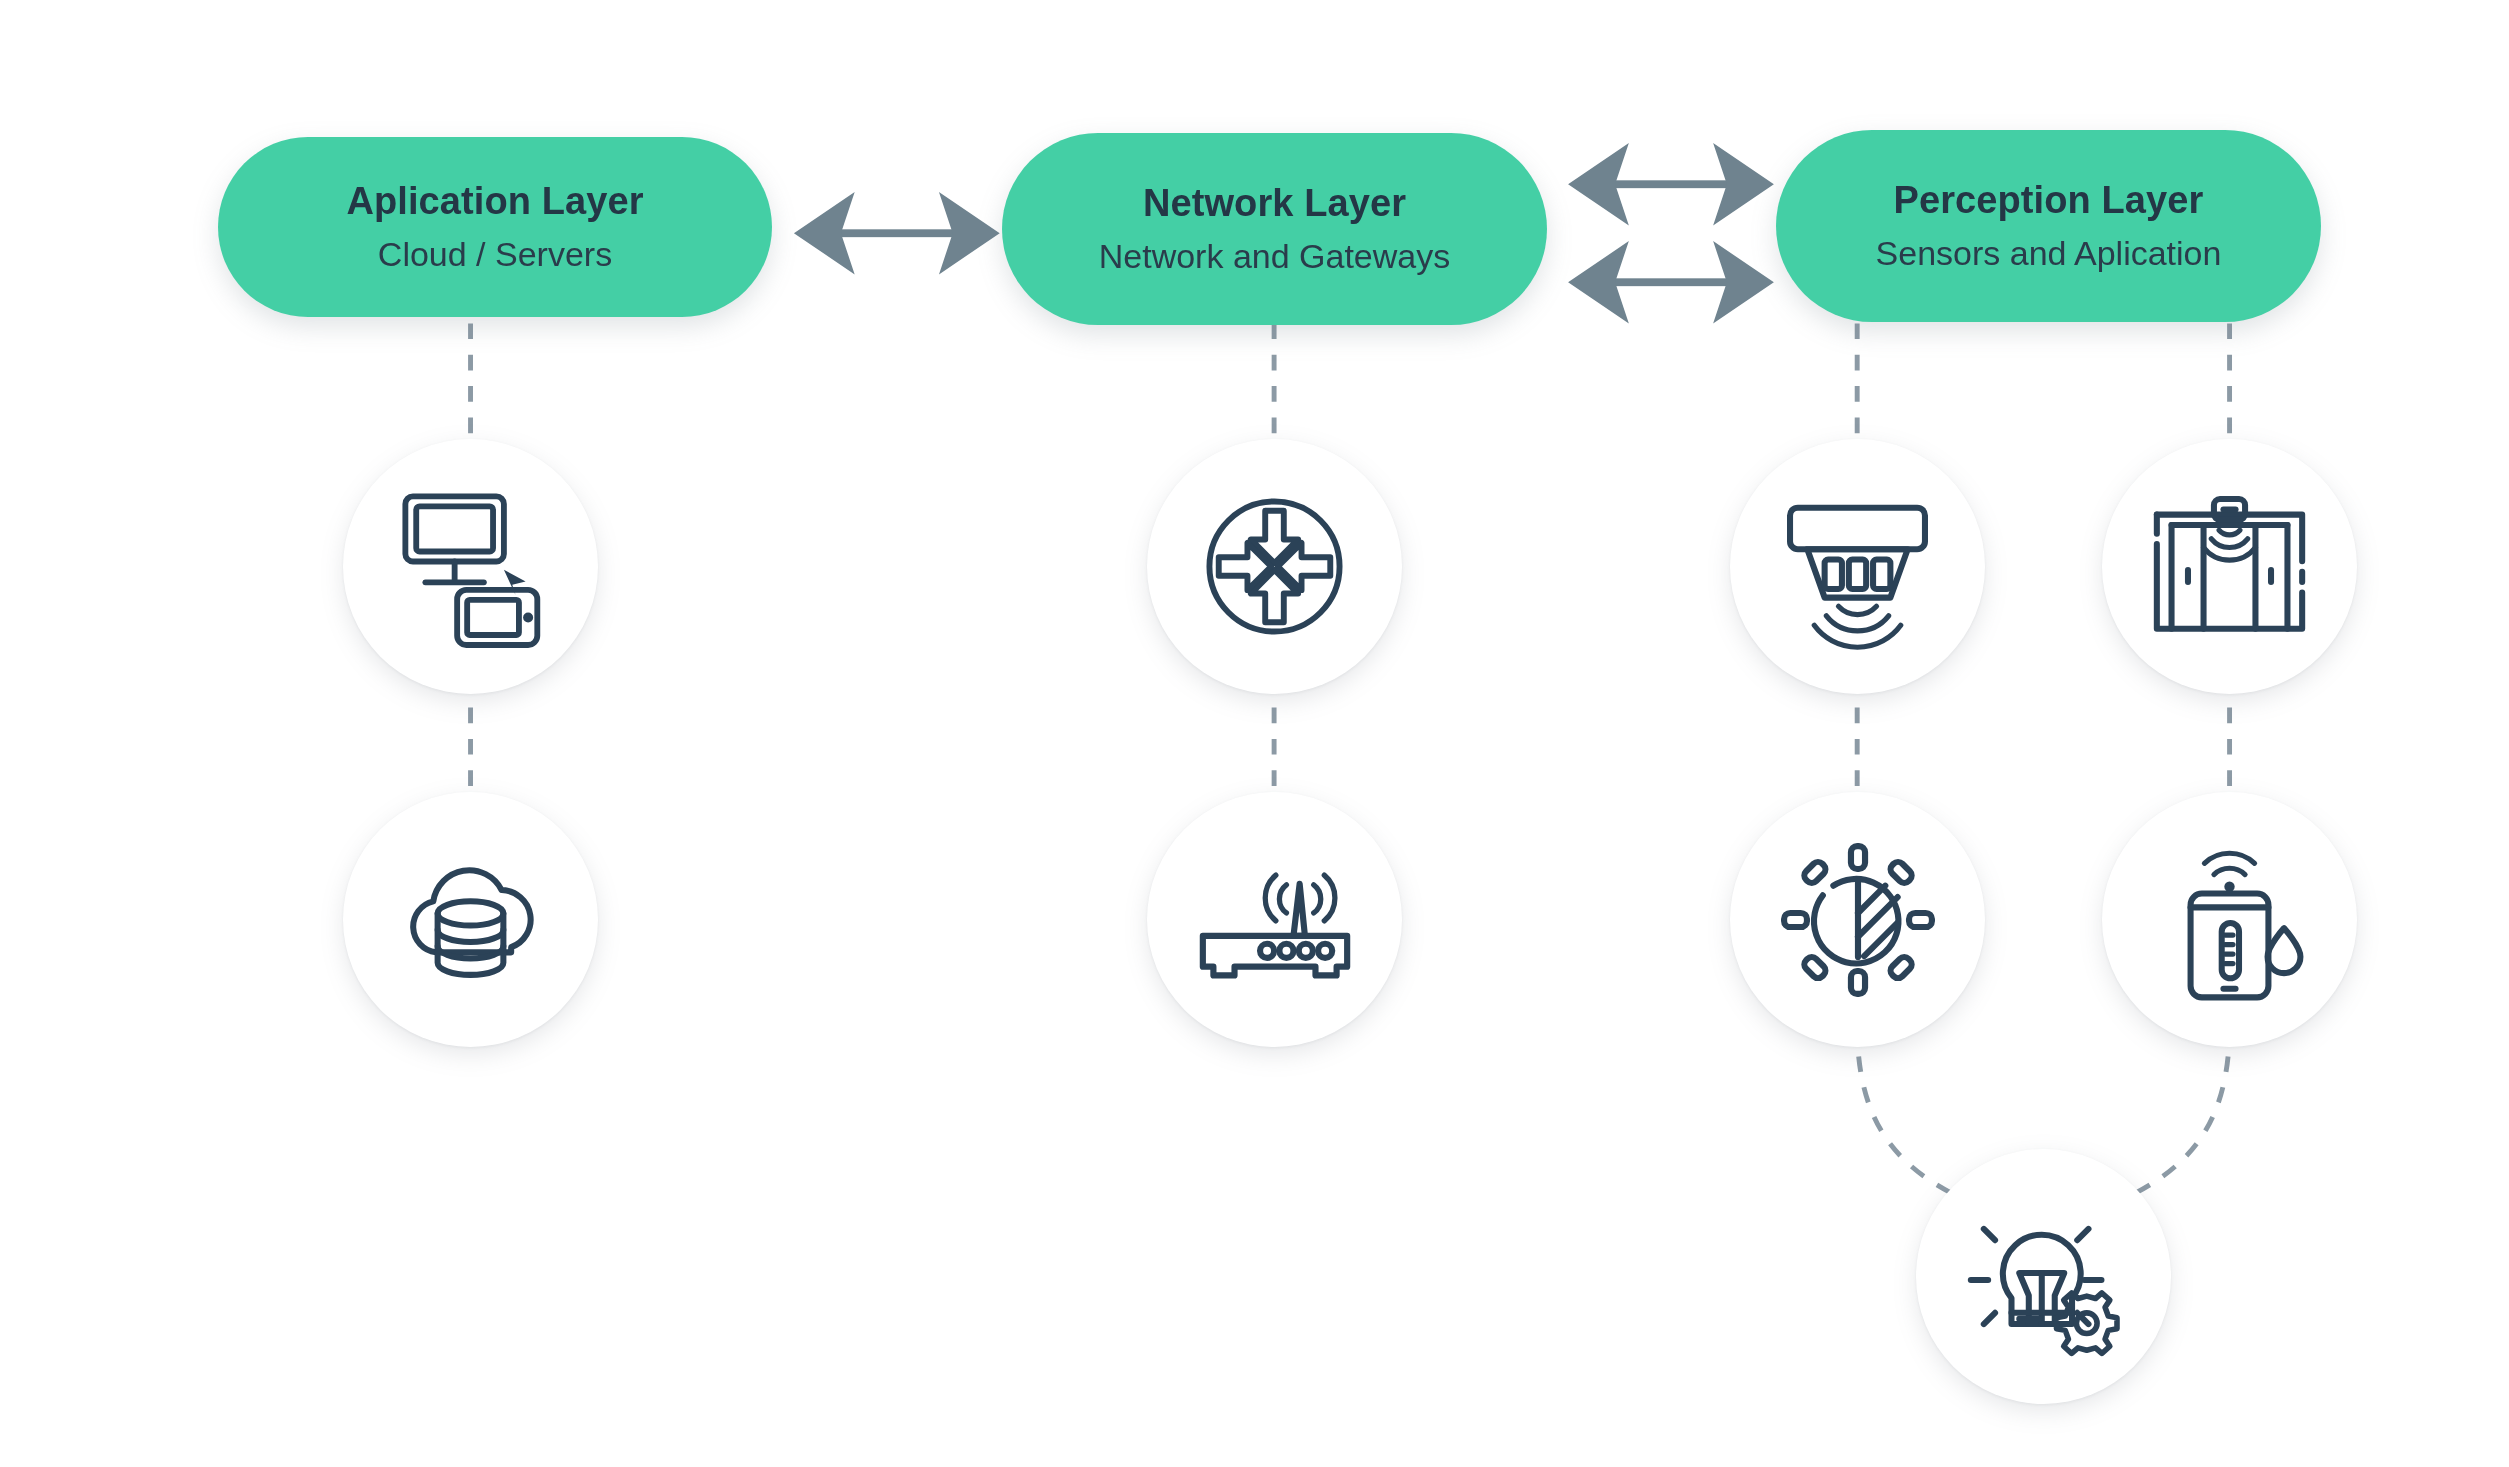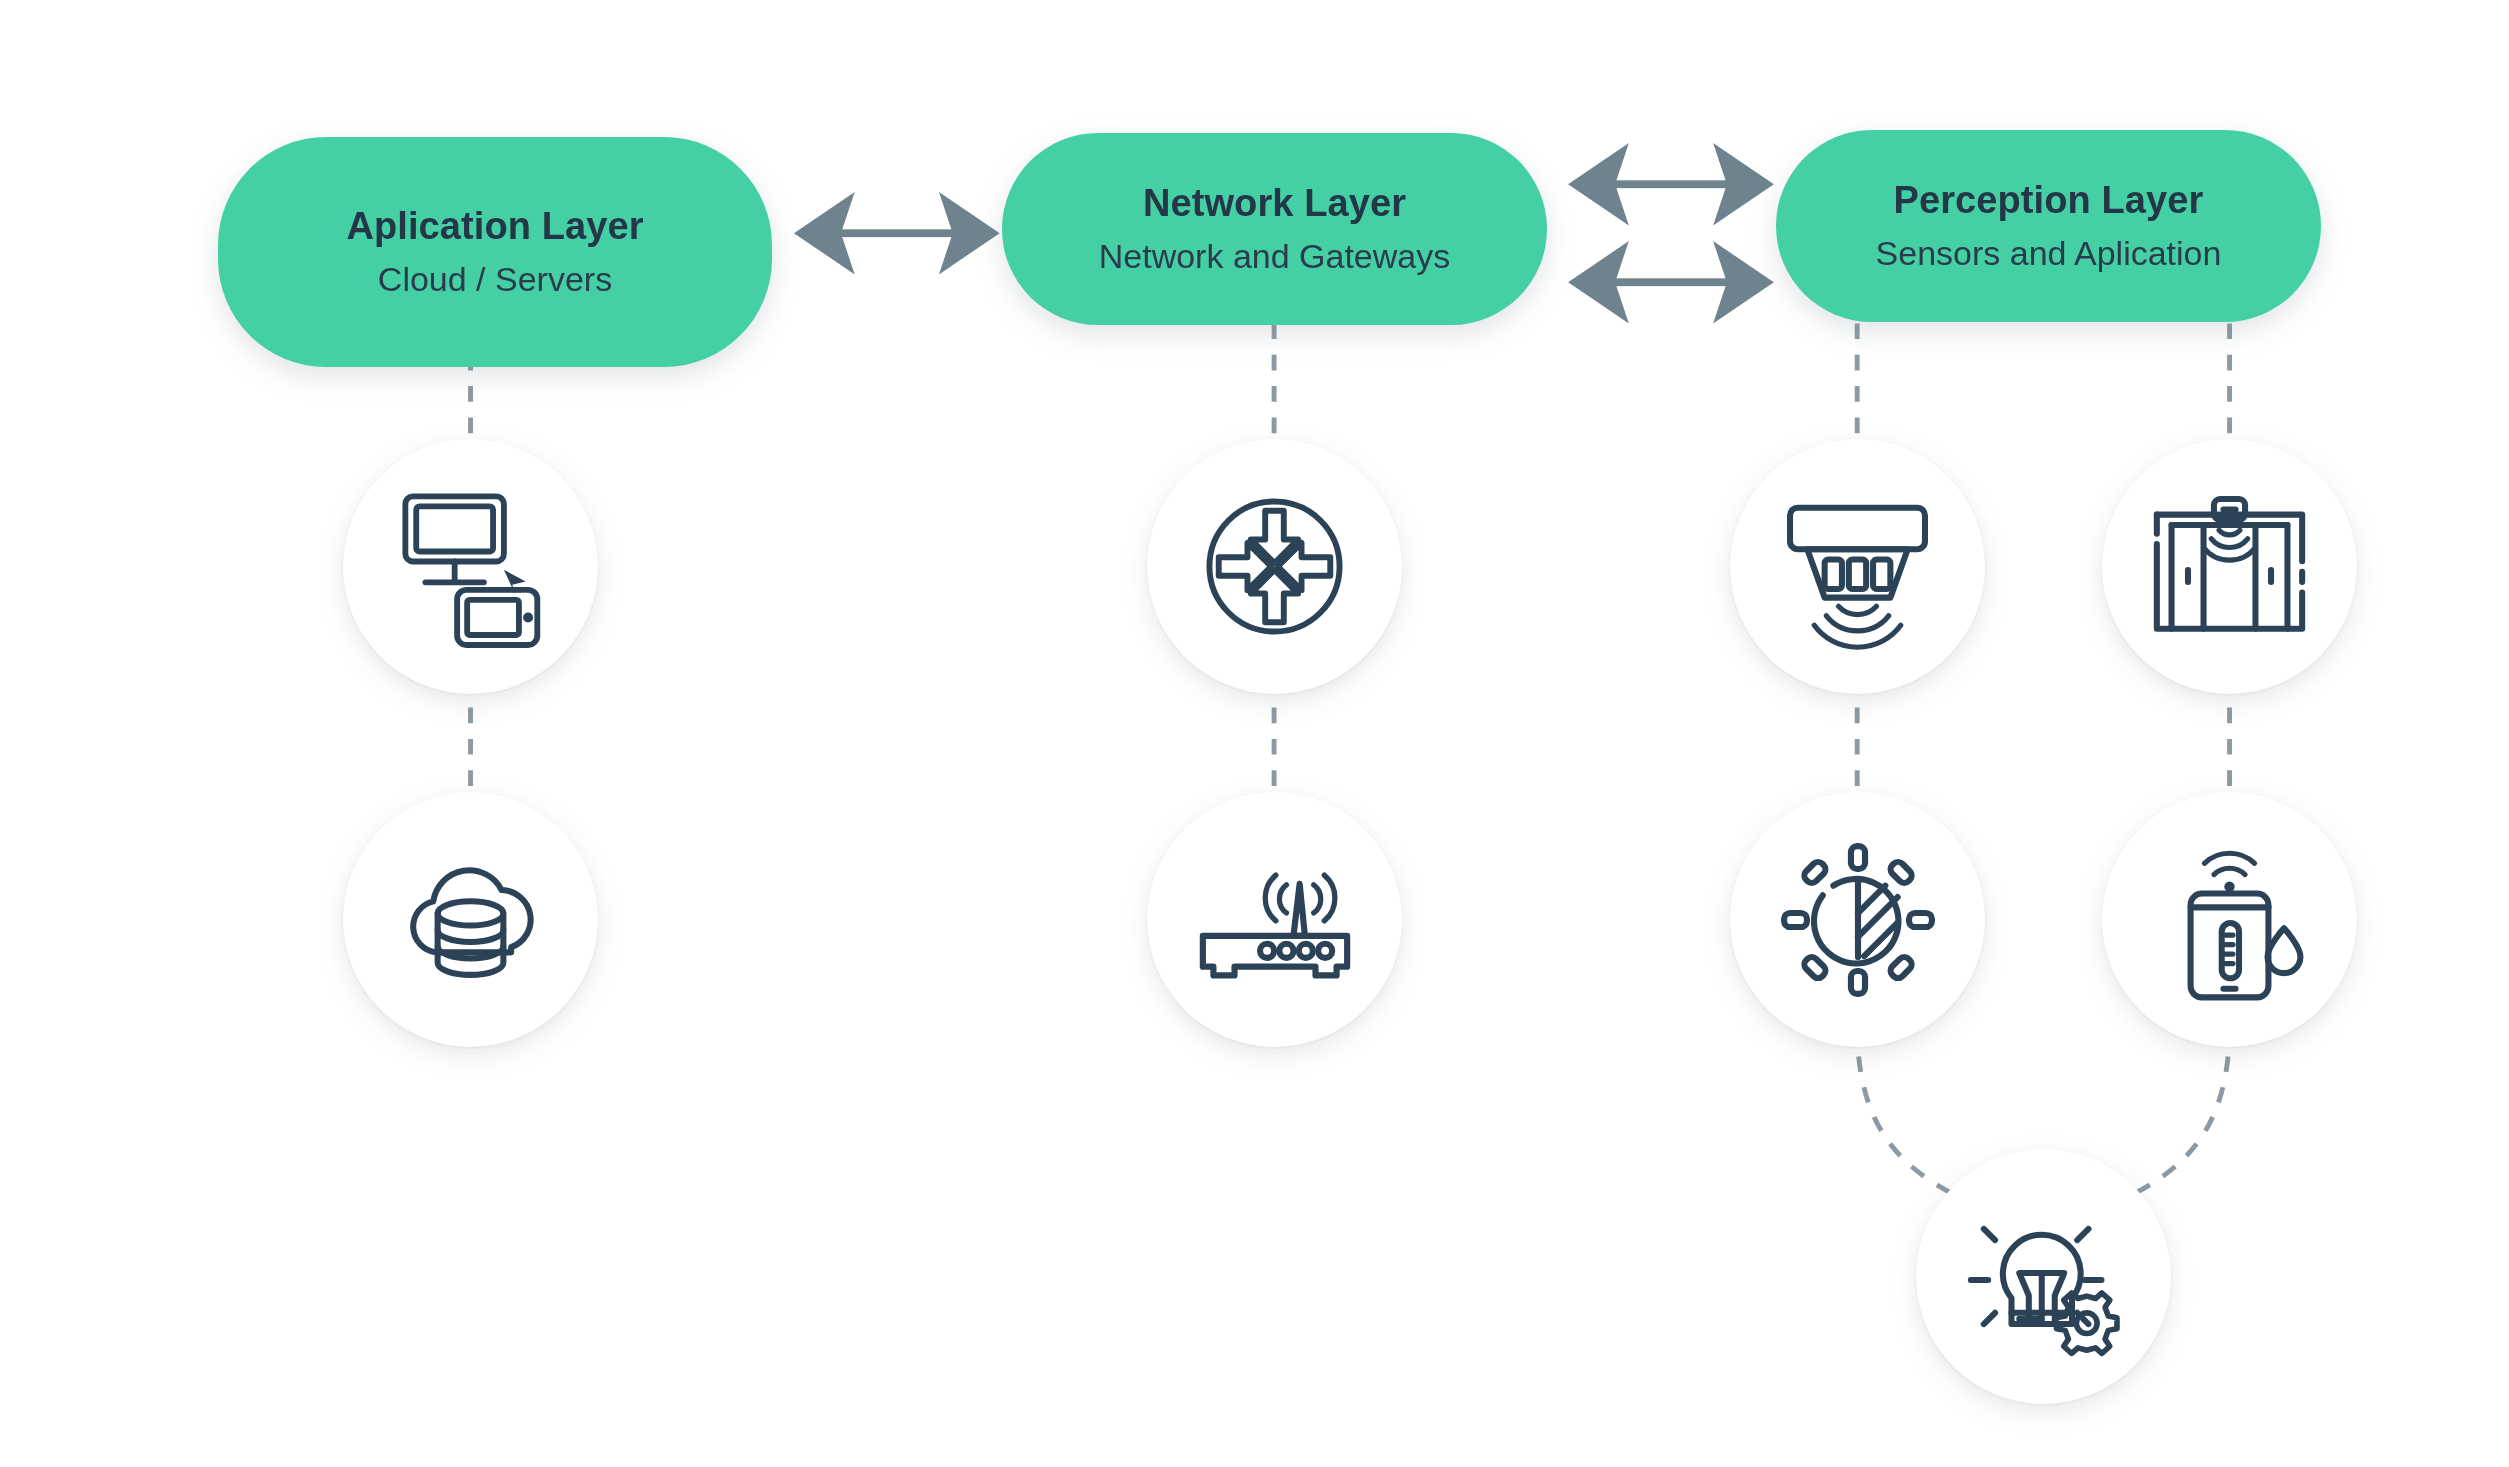--- a/index.html
+++ b/index.html
@@ -115,21 +115,21 @@
       <line x1="1895" y1="690" x2="1895" y2="808"></line>
 
       <line x1="2275" y1="330" x2="2275" y2="448"></line>
       <line x1="2275" y1="690" x2="2275" y2="808"></line>
 
       <path d="M 1895 1046 C 1895 1140 1930 1188 2000 1222"></path>
       <path d="M 2275 1046 C 2275 1140 2240 1188 2170 1222"></path>
     </g>
   </svg>
 
-  <div class="layer-pill" style="left: 218px; top: 137px; width: 554px; height: 230px; --accent: #44cfa5;">
+  <div class="layer-pill" style="left: 218px; top: 137px; width: 554px; height: 180px; --accent: #44cfa5;">
     <div class="pill-title">Aplication Layer</div>
     <div class="pill-sub">Cloud / Servers</div>
   </div>
 
   <div class="layer-pill" style="left: 1002px; top: 133px; width: 545px; height: 192px; text-align: center; --accent: #44cfa5;">
     <div class="pill-title">Network Layer</div>
     <div class="pill-sub">Network and Gateways</div>
   </div>
 
   <div class="layer-pill" style="left: 1776px; top: 130px; width: 545px; height: 192px; text-align: right; --accent: #44cfa5;">

